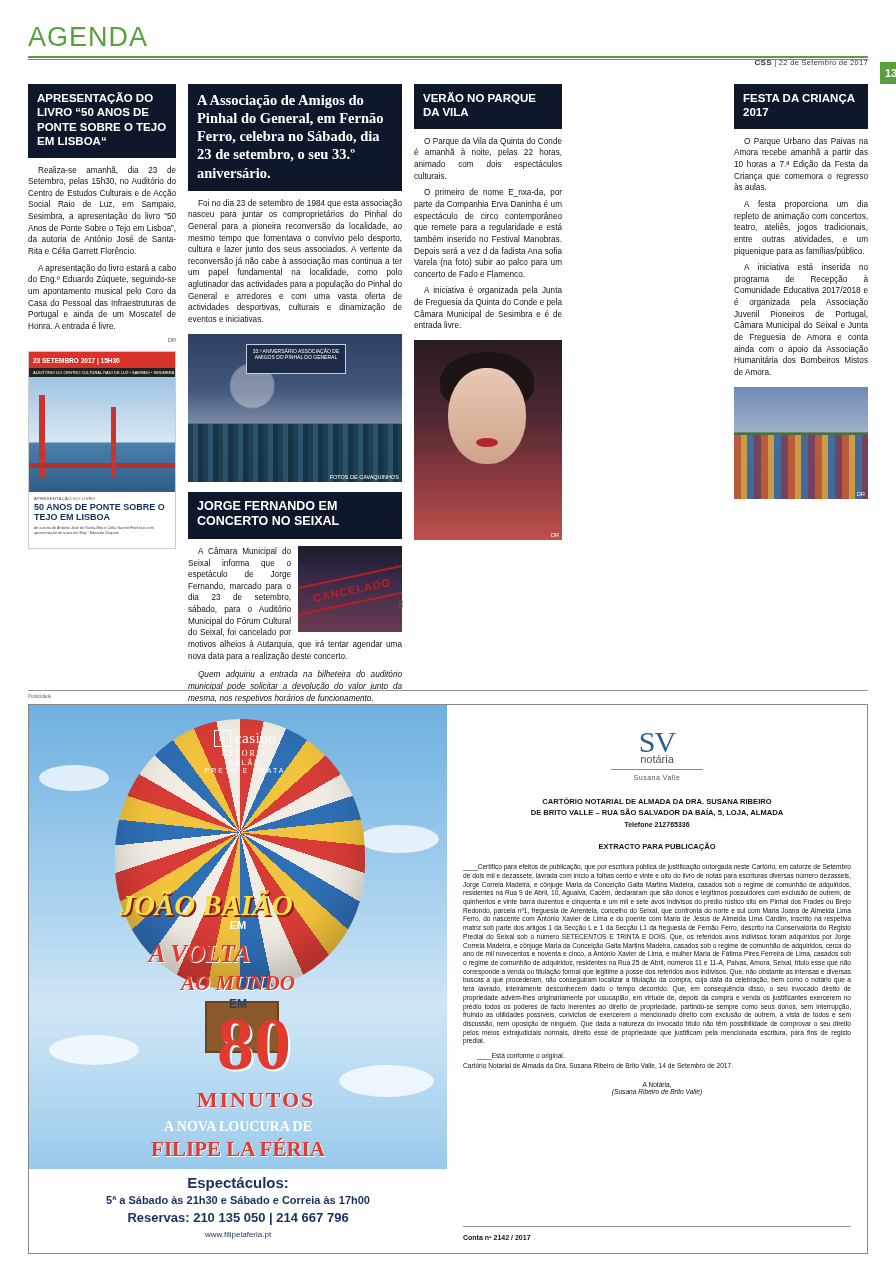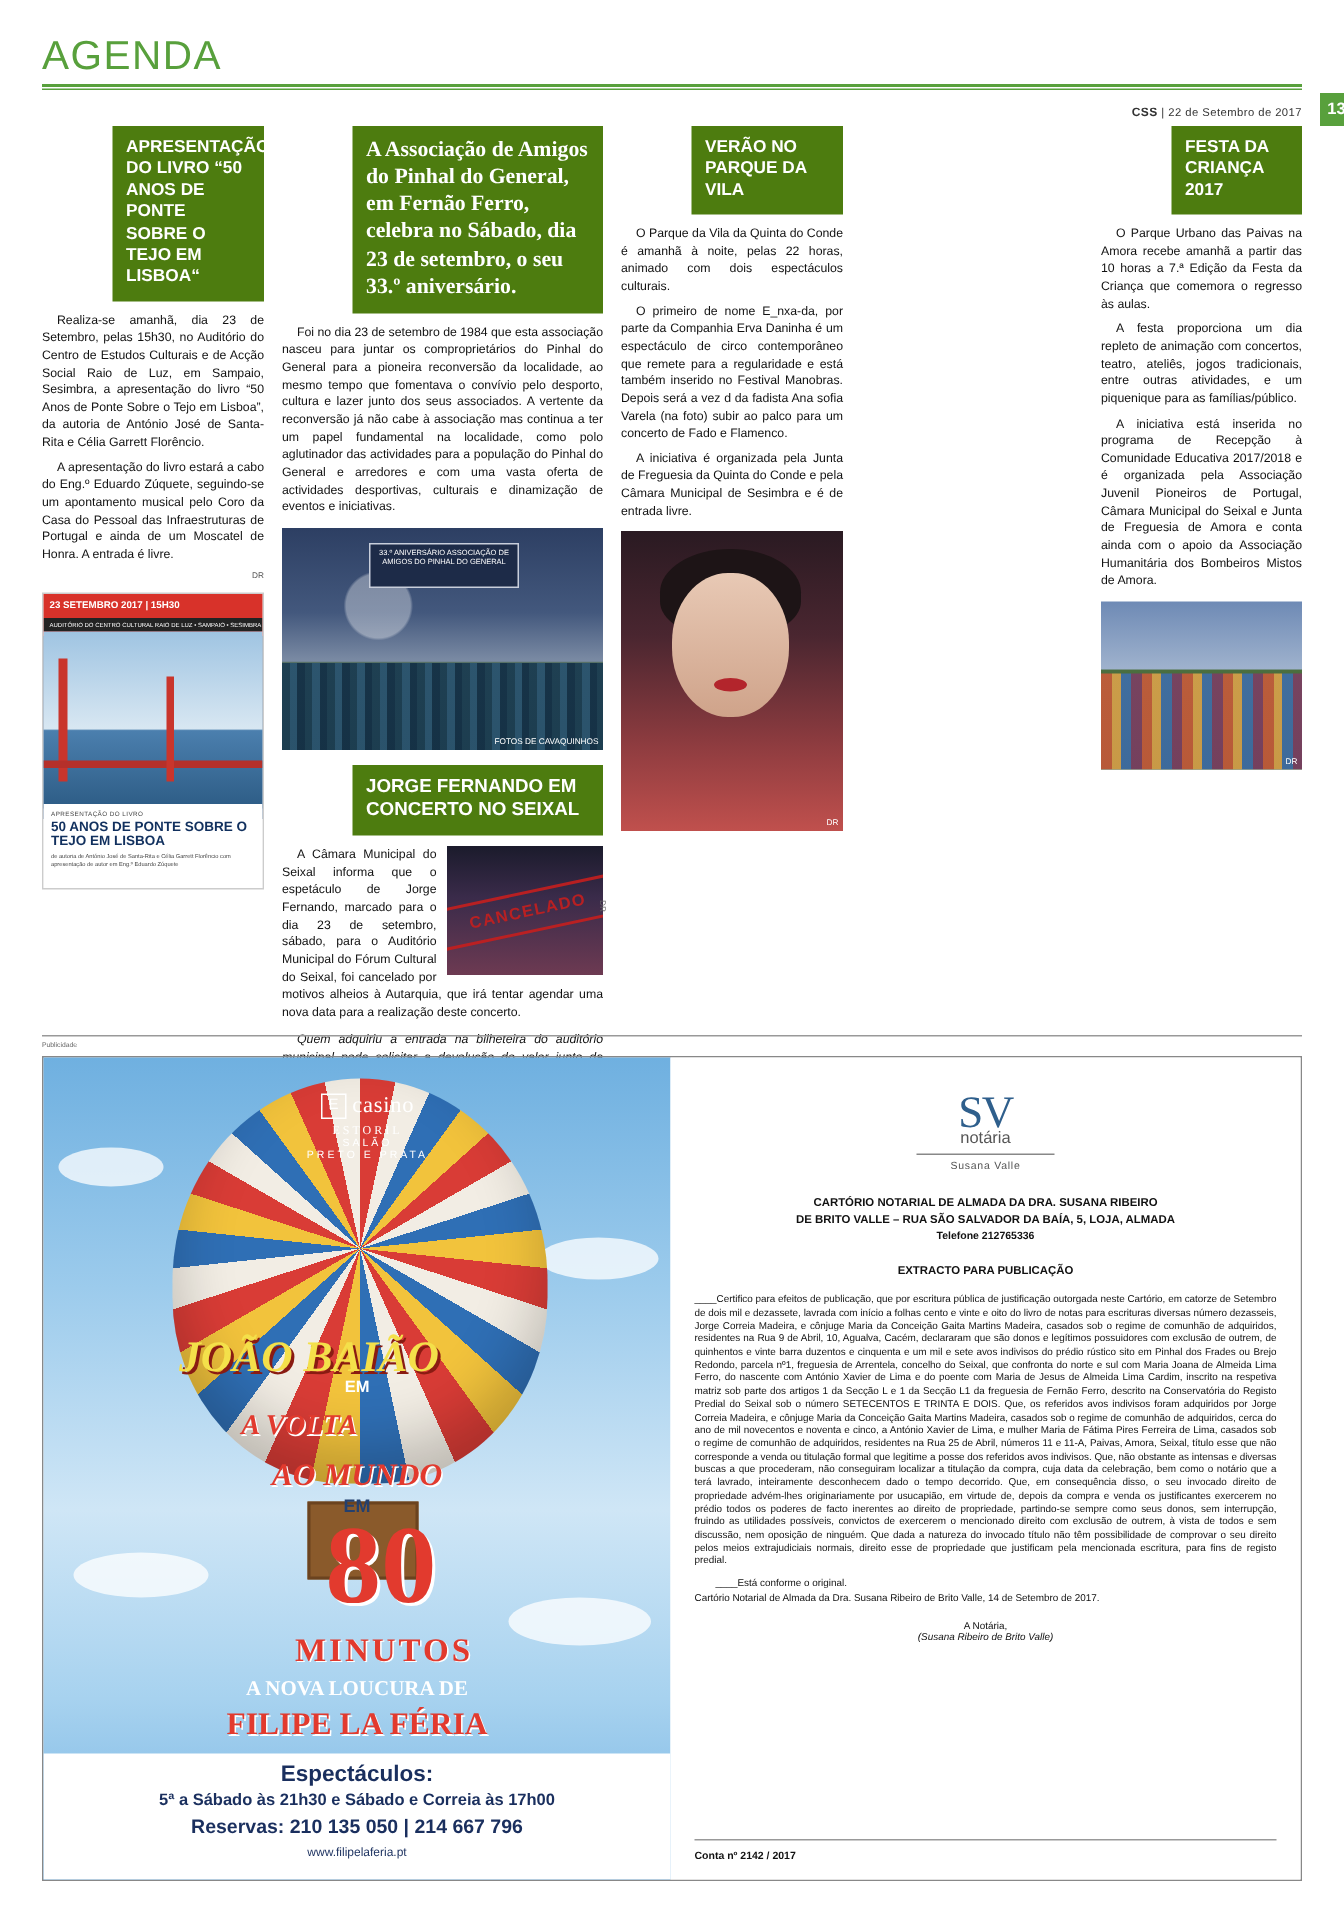--- a/index.html
+++ b/index.html
@@ -21,35 +21,35 @@
     font-size:27px;letter-spacing:1px;color:#58a03c;font-weight:400;
     font-family:"Liberation Sans", sans-serif;
   }
   .masthead-rule{
     position:absolute;left:28px;top:56px;width:840px;height:2px;background:#58a03c;
   }
   .masthead-rule2{
     position:absolute;left:28px;top:59px;width:840px;height:1px;background:#58a03c;
   }
   .mast-right{
-    position:absolute;right:0;top:48px;font-size:7.5px;color:#333;letter-spacing:.3px;
+    position:absolute;right:0;top:36px;font-size:7.5px;color:#333;letter-spacing:.3px;
   }
   .mast-right b{font-size:8px;}
   .page-num{
     position:absolute;right:24px;top:62px;width:22px;height:22px;background:#58a03c;
     color:#fff;font-size:11px;font-weight:bold;display:flex;align-items:center;justify-content:center;
   }
 
   
   .edit-wrap{position:absolute;left:28px;top:84px;width:840px;height:596px;}
   .col{position:absolute;}
 
   .blackbox{
-    background:#4d7c0f;color:#fff;padding:7px 9px 9px 9px;
-    font-weight:bold;line-height:1.25;margin-left:47px;
+    background:#0f172a;color:#fff;padding:7px 9px 9px 9px;
+    font-weight:bold;line-height:1.25;
   }
   .blackbox.small{font-size:11.5px;}
   .blackbox.big{font-size:14.5px;font-family:"Liberation Serif",serif;}
   .blackbox.med{font-size:12.5px;}
 
   .body-text{
     font-size:8.2px;line-height:1.42;text-align:justify;color:#111;
     margin-top:7px;
   }
   .body-text p{margin:0 0 5px 0;text-indent:10px;}
@@ -201,21 +201,21 @@
   .casino-sub2{font-size:7px;letter-spacing:2px;margin-top:1px;}
 
   .jb{
     position:absolute;left:0;top:184px;width:354px;text-align:center;
     color:#f4e04a;font-size:29px;font-weight:bold;font-style:italic;
     text-shadow:2px 2px 0 #8a1b12;font-family:"Liberation Serif",serif;
   }
   .em1{position:absolute;left:0;top:214px;width:418px;text-align:center;color:#fff;font-size:11px;font-weight:bold;}
   .avolta{
     position:absolute;left:0;top:236px;width:341px;text-align:center;color:#e23a2e;
-    font-size:19px;font-weight:bold;font-style:italic;text-shadow:1px 1px 0 #fff;
+    font-size:25px;font-weight:bold;font-style:italic;text-shadow:1px 1px 0 #fff;
     font-family:"Liberation Serif",serif;line-height:1.05;
   }
   .aomundo{
     position:absolute;left:0;top:266px;width:418px;text-align:center;color:#e23a2e;
     font-size:21px;font-weight:bold;font-style:italic;text-shadow:1px 1px 0 #fff;
     font-family:"Liberation Serif",serif;
   }
   .em2{position:absolute;left:0;top:292px;width:418px;text-align:center;color:#24406e;font-size:12px;font-weight:bold;}
   .eighty{
     position:absolute;left:0;top:306px;width:450px;text-align:center;color:#e23a2e;

